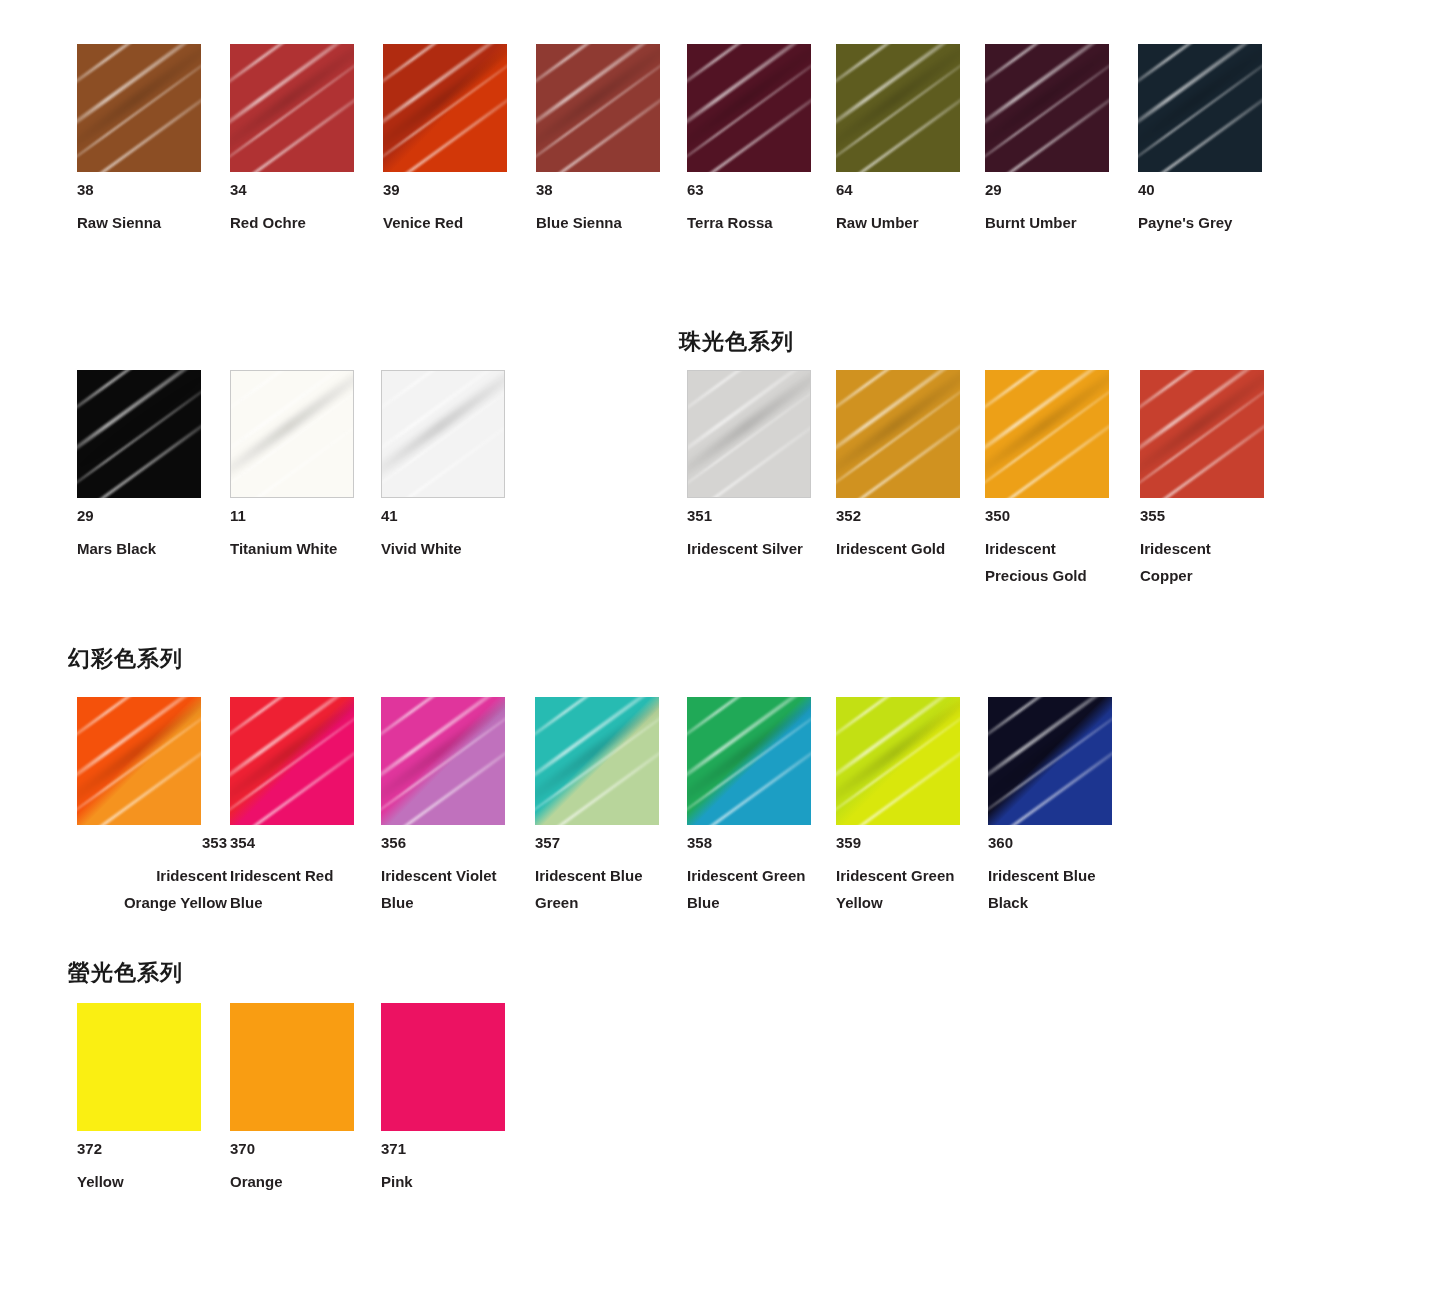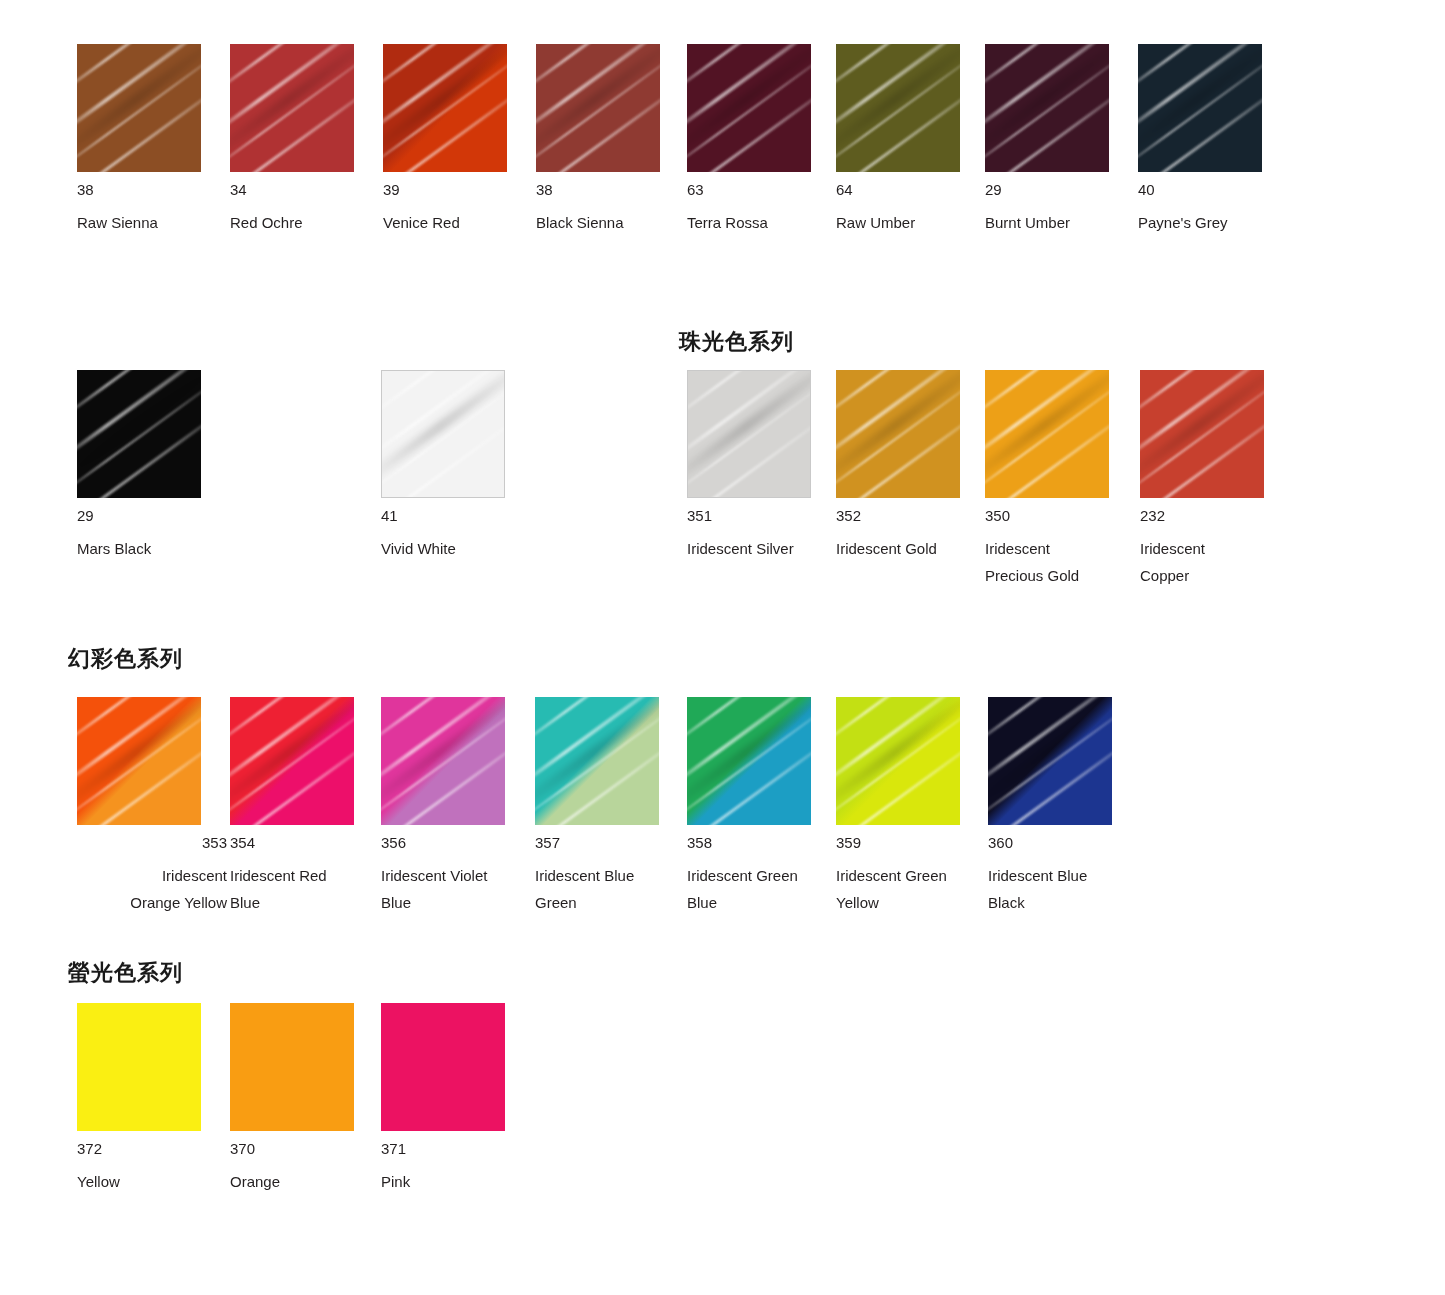--- a/index.html
+++ b/index.html
@@ -29,20 +29,21 @@
     letter-spacing: 1px;
     color: #1a1a1a;
     white-space: nowrap;
     line-height: 1;
   }
 
   
   .swatch-cell {
     position: absolute;
     width: 150px;
+    font-weight: bold;
   }
   .swatch {
     width: 124px;
     height: 128px;
     position: relative;
     overflow: hidden;
     box-sizing: border-box;
   }
   .swatch .base {
     position: absolute;
@@ -115,21 +116,21 @@
     <div class="swatch-cell" style="left: 536px; top: 44px;">
       <div class="swatch ">
         <div class="base" style="background: rgb(143, 58, 50);"></div>
         <div class="streak" style="top: -14px; height: 2.5px; transform: rotate(-36deg); background: linear-gradient(90deg, rgba(255, 255, 255, 0) 0%, rgba(255, 255, 255, 0.62) 30%, rgba(255, 255, 255, 0.4) 65%, rgba(255, 255, 255, 0) 100%); filter: blur(1.1px);"></div>
         <div class="streak" style="top: 26px; height: 4px; transform: rotate(-36deg); background: linear-gradient(90deg, rgba(255, 255, 255, 0) 0%, rgba(255, 255, 255, 0.62) 30%, rgba(255, 255, 255, 0.4) 65%, rgba(255, 255, 255, 0) 100%); filter: blur(1.1px);"></div>
         <div class="streak" style="top: 62px; height: 2px; transform: rotate(-36deg); background: linear-gradient(90deg, rgba(255, 255, 255, 0) 0%, rgba(255, 255, 255, 0.62) 30%, rgba(255, 255, 255, 0.4) 65%, rgba(255, 255, 255, 0) 100%); filter: blur(1.1px);"></div>
         <div class="streak" style="top: 96px; height: 3px; transform: rotate(-36deg); background: linear-gradient(90deg, rgba(255, 255, 255, 0) 0%, rgba(255, 255, 255, 0.62) 30%, rgba(255, 255, 255, 0.4) 65%, rgba(255, 255, 255, 0) 100%); filter: blur(1.1px);"></div>
         <div class="streak" style="top: 44px; height: 10px; transform: rotate(-36deg); background: linear-gradient(90deg, rgba(0, 0, 0, 0) 0%, rgba(0, 0, 0, 0.16) 45%, rgba(0, 0, 0, 0) 100%); filter: blur(3px);"></div>
       </div>
       <div class="code">38</div>
-      <div class="name">Black Sienna</div>
+      <div class="name">Blue Sienna</div>
     </div>
     <div class="swatch-cell" style="left: 687px; top: 44px;">
       <div class="swatch ">
         <div class="base" style="background: rgb(82, 19, 36);"></div>
         <div class="streak" style="top: -14px; height: 2.5px; transform: rotate(-36deg); background: linear-gradient(90deg, rgba(255, 255, 255, 0) 0%, rgba(255, 255, 255, 0.62) 30%, rgba(255, 255, 255, 0.4) 65%, rgba(255, 255, 255, 0) 100%); filter: blur(1.1px);"></div>
         <div class="streak" style="top: 26px; height: 4px; transform: rotate(-36deg); background: linear-gradient(90deg, rgba(255, 255, 255, 0) 0%, rgba(255, 255, 255, 0.62) 30%, rgba(255, 255, 255, 0.4) 65%, rgba(255, 255, 255, 0) 100%); filter: blur(1.1px);"></div>
         <div class="streak" style="top: 62px; height: 2px; transform: rotate(-36deg); background: linear-gradient(90deg, rgba(255, 255, 255, 0) 0%, rgba(255, 255, 255, 0.62) 30%, rgba(255, 255, 255, 0.4) 65%, rgba(255, 255, 255, 0) 100%); filter: blur(1.1px);"></div>
         <div class="streak" style="top: 96px; height: 3px; transform: rotate(-36deg); background: linear-gradient(90deg, rgba(255, 255, 255, 0) 0%, rgba(255, 255, 255, 0.62) 30%, rgba(255, 255, 255, 0.4) 65%, rgba(255, 255, 255, 0) 100%); filter: blur(1.1px);"></div>
         <div class="streak" style="top: 44px; height: 10px; transform: rotate(-36deg); background: linear-gradient(90deg, rgba(0, 0, 0, 0) 0%, rgba(0, 0, 0, 0.16) 45%, rgba(0, 0, 0, 0) 100%); filter: blur(3px);"></div>
       </div>
@@ -176,20 +177,32 @@
       <div class="swatch ">
         <div class="base" style="background: rgb(10, 10, 10);"></div>
         <div class="streak" style="top: -14px; height: 2.5px; transform: rotate(-36deg); background: linear-gradient(90deg, rgba(255, 255, 255, 0) 0%, rgba(255, 255, 255, 0.62) 30%, rgba(255, 255, 255, 0.4) 65%, rgba(255, 255, 255, 0) 100%); filter: blur(1.1px);"></div>
         <div class="streak" style="top: 26px; height: 4px; transform: rotate(-36deg); background: linear-gradient(90deg, rgba(255, 255, 255, 0) 0%, rgba(255, 255, 255, 0.62) 30%, rgba(255, 255, 255, 0.4) 65%, rgba(255, 255, 255, 0) 100%); filter: blur(1.1px);"></div>
         <div class="streak" style="top: 62px; height: 2px; transform: rotate(-36deg); background: linear-gradient(90deg, rgba(255, 255, 255, 0) 0%, rgba(255, 255, 255, 0.62) 30%, rgba(255, 255, 255, 0.4) 65%, rgba(255, 255, 255, 0) 100%); filter: blur(1.1px);"></div>
         <div class="streak" style="top: 96px; height: 3px; transform: rotate(-36deg); background: linear-gradient(90deg, rgba(255, 255, 255, 0) 0%, rgba(255, 255, 255, 0.62) 30%, rgba(255, 255, 255, 0.4) 65%, rgba(255, 255, 255, 0) 100%); filter: blur(1.1px);"></div>
         <div class="streak" style="top: 44px; height: 10px; transform: rotate(-36deg); background: linear-gradient(90deg, rgba(0, 0, 0, 0) 0%, rgba(0, 0, 0, 0.16) 45%, rgba(0, 0, 0, 0) 100%); filter: blur(3px);"></div>
       </div>
       <div class="code">29</div>
       <div class="name">Mars Black</div>
+    </div>
+    <div class="swatch-cell" style="left: 230px; top: 370px;">
+      <div class="swatch pale">
+        <div class="base" style="background: rgb(251, 250, 245);"></div>
+        <div class="streak" style="top: -14px; height: 2.5px; transform: rotate(-36deg); background: linear-gradient(90deg, rgba(255, 255, 255, 0) 0%, rgba(255, 255, 255, 0.55) 30%, rgba(255, 255, 255, 0.3) 65%, rgba(255, 255, 255, 0) 100%); filter: blur(1.1px);"></div>
+        <div class="streak" style="top: 26px; height: 4px; transform: rotate(-36deg); background: linear-gradient(90deg, rgba(255, 255, 255, 0) 0%, rgba(255, 255, 255, 0.55) 30%, rgba(255, 255, 255, 0.3) 65%, rgba(255, 255, 255, 0) 100%); filter: blur(1.1px);"></div>
+        <div class="streak" style="top: 62px; height: 2px; transform: rotate(-36deg); background: linear-gradient(90deg, rgba(255, 255, 255, 0) 0%, rgba(255, 255, 255, 0.55) 30%, rgba(255, 255, 255, 0.3) 65%, rgba(255, 255, 255, 0) 100%); filter: blur(1.1px);"></div>
+        <div class="streak" style="top: 96px; height: 3px; transform: rotate(-36deg); background: linear-gradient(90deg, rgba(255, 255, 255, 0) 0%, rgba(255, 255, 255, 0.55) 30%, rgba(255, 255, 255, 0.3) 65%, rgba(255, 255, 255, 0) 100%); filter: blur(1.1px);"></div>
+        <div class="streak" style="top: 44px; height: 10px; transform: rotate(-36deg); background: linear-gradient(90deg, rgba(0, 0, 0, 0) 0%, rgba(0, 0, 0, 0.16) 45%, rgba(0, 0, 0, 0) 100%); filter: blur(3px);"></div>
+      </div>
+      <div class="code">11</div>
+      <div class="name">Titanium White</div>
     </div>
     <div class="swatch-cell" style="left: 381px; top: 370px;">
       <div class="swatch pale">
         <div class="base" style="background: rgb(243, 243, 243);"></div>
         <div class="streak" style="top: -14px; height: 2.5px; transform: rotate(-36deg); background: linear-gradient(90deg, rgba(255, 255, 255, 0) 0%, rgba(255, 255, 255, 0.55) 30%, rgba(255, 255, 255, 0.3) 65%, rgba(255, 255, 255, 0) 100%); filter: blur(1.1px);"></div>
         <div class="streak" style="top: 26px; height: 4px; transform: rotate(-36deg); background: linear-gradient(90deg, rgba(255, 255, 255, 0) 0%, rgba(255, 255, 255, 0.55) 30%, rgba(255, 255, 255, 0.3) 65%, rgba(255, 255, 255, 0) 100%); filter: blur(1.1px);"></div>
         <div class="streak" style="top: 62px; height: 2px; transform: rotate(-36deg); background: linear-gradient(90deg, rgba(255, 255, 255, 0) 0%, rgba(255, 255, 255, 0.55) 30%, rgba(255, 255, 255, 0.3) 65%, rgba(255, 255, 255, 0) 100%); filter: blur(1.1px);"></div>
         <div class="streak" style="top: 96px; height: 3px; transform: rotate(-36deg); background: linear-gradient(90deg, rgba(255, 255, 255, 0) 0%, rgba(255, 255, 255, 0.55) 30%, rgba(255, 255, 255, 0.3) 65%, rgba(255, 255, 255, 0) 100%); filter: blur(1.1px);"></div>
         <div class="streak" style="top: 44px; height: 10px; transform: rotate(-36deg); background: linear-gradient(90deg, rgba(0, 0, 0, 0) 0%, rgba(0, 0, 0, 0.16) 45%, rgba(0, 0, 0, 0) 100%); filter: blur(3px);"></div>
       </div>
@@ -236,21 +249,21 @@
     </div>
     <div class="swatch-cell" style="left: 1140px; top: 370px;">
       <div class="swatch ">
         <div class="base" style="background: rgb(199, 64, 46);"></div>
         <div class="streak" style="top: -14px; height: 2.5px; transform: rotate(-36deg); background: linear-gradient(90deg, rgba(255, 255, 255, 0) 0%, rgba(255, 255, 255, 0.62) 30%, rgba(255, 255, 255, 0.4) 65%, rgba(255, 255, 255, 0) 100%); filter: blur(1.1px);"></div>
         <div class="streak" style="top: 26px; height: 4px; transform: rotate(-36deg); background: linear-gradient(90deg, rgba(255, 255, 255, 0) 0%, rgba(255, 255, 255, 0.62) 30%, rgba(255, 255, 255, 0.4) 65%, rgba(255, 255, 255, 0) 100%); filter: blur(1.1px);"></div>
         <div class="streak" style="top: 62px; height: 2px; transform: rotate(-36deg); background: linear-gradient(90deg, rgba(255, 255, 255, 0) 0%, rgba(255, 255, 255, 0.62) 30%, rgba(255, 255, 255, 0.4) 65%, rgba(255, 255, 255, 0) 100%); filter: blur(1.1px);"></div>
         <div class="streak" style="top: 96px; height: 3px; transform: rotate(-36deg); background: linear-gradient(90deg, rgba(255, 255, 255, 0) 0%, rgba(255, 255, 255, 0.62) 30%, rgba(255, 255, 255, 0.4) 65%, rgba(255, 255, 255, 0) 100%); filter: blur(1.1px);"></div>
         <div class="streak" style="top: 44px; height: 10px; transform: rotate(-36deg); background: linear-gradient(90deg, rgba(0, 0, 0, 0) 0%, rgba(0, 0, 0, 0.16) 45%, rgba(0, 0, 0, 0) 100%); filter: blur(3px);"></div>
       </div>
-      <div class="code">232</div>
+      <div class="code">355</div>
       <div class="name">Iridescent
 Copper</div>
     </div>
     <div class="section-heading" style="left: 68px; top: 648px;">幻彩色系列</div>
     <div class="swatch-cell" style="left: 77px; top: 697px; text-align: right;">
       <div class="swatch ">
         <div class="base" style="background: linear-gradient(135deg, rgb(244, 81, 11) 0%, rgb(244, 81, 11) 46%, rgb(245, 147, 31) 54%, rgb(245, 147, 31) 100%);"></div>
         <div class="streak" style="top: -14px; height: 2.5px; transform: rotate(-36deg); background: linear-gradient(90deg, rgba(255, 255, 255, 0) 0%, rgba(255, 255, 255, 0.62) 30%, rgba(255, 255, 255, 0.4) 65%, rgba(255, 255, 255, 0) 100%); filter: blur(1.1px);"></div>
         <div class="streak" style="top: 26px; height: 4px; transform: rotate(-36deg); background: linear-gradient(90deg, rgba(255, 255, 255, 0) 0%, rgba(255, 255, 255, 0.62) 30%, rgba(255, 255, 255, 0.4) 65%, rgba(255, 255, 255, 0) 100%); filter: blur(1.1px);"></div>
         <div class="streak" style="top: 62px; height: 2px; transform: rotate(-36deg); background: linear-gradient(90deg, rgba(255, 255, 255, 0) 0%, rgba(255, 255, 255, 0.62) 30%, rgba(255, 255, 255, 0.4) 65%, rgba(255, 255, 255, 0) 100%); filter: blur(1.1px);"></div>

